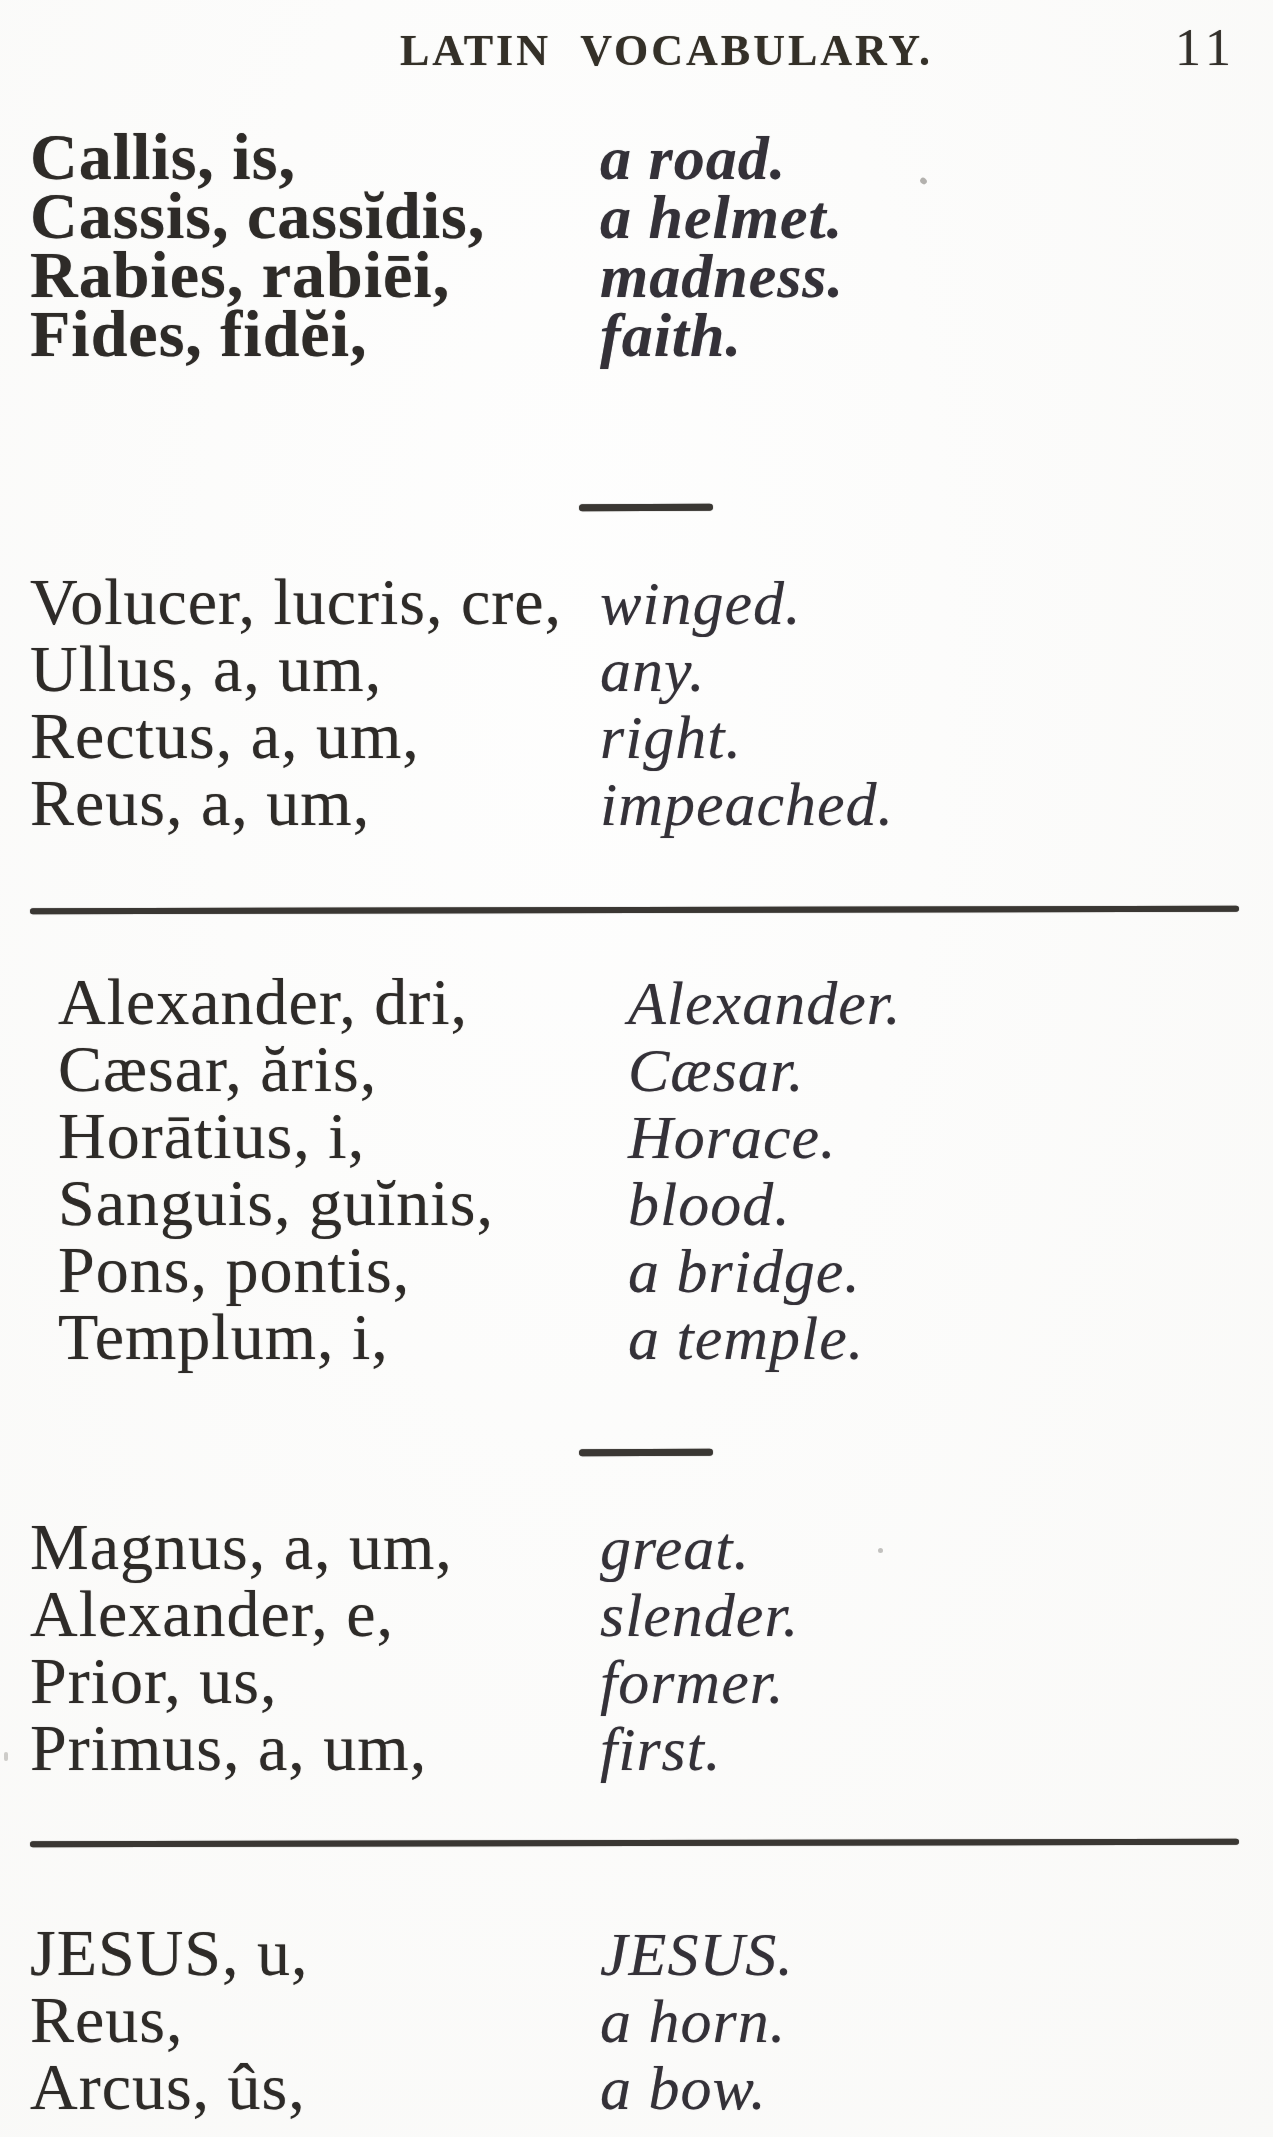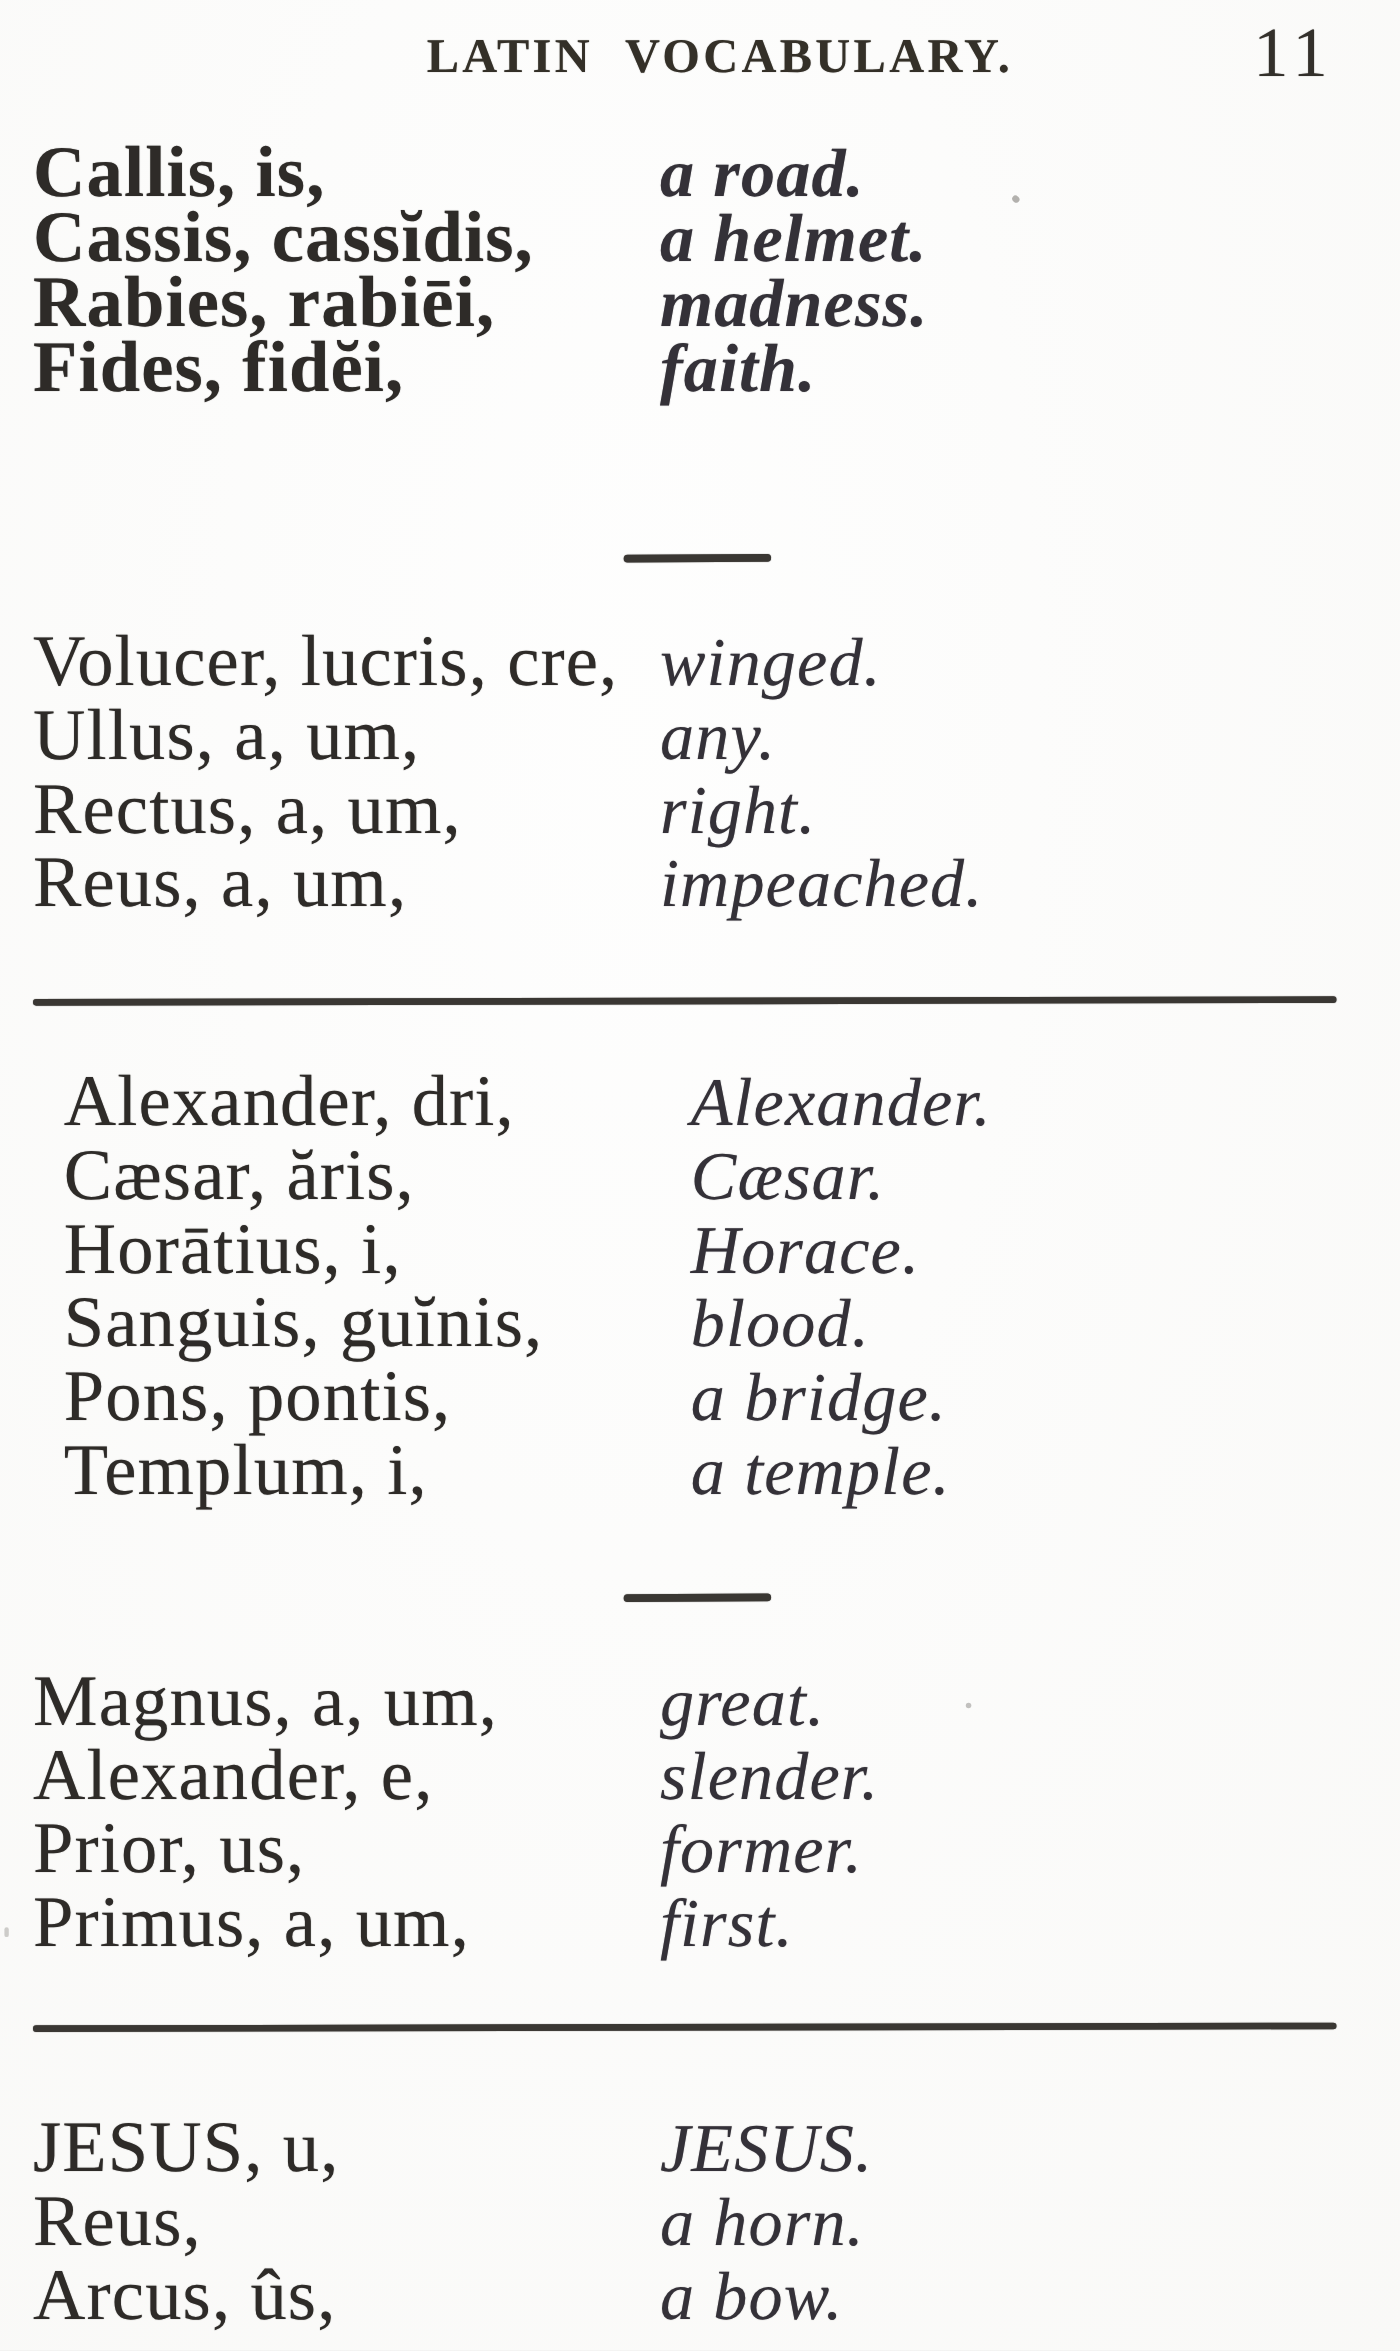--- a/index.html
+++ b/index.html
@@ -12,21 +12,21 @@
   .page {
     position: relative;
     width: 1273px;
     height: 2137px;
     margin: 0 auto;
     background: var(--paper);
     background-image: radial-gradient(ellipse at 45% 30%, rgba(255,255,255,0.6), rgba(240,239,235,0.25));
     color: var(--ink);
     font-family: "Liberation Serif", "DejaVu Serif", serif;
     overflow: hidden;
-    padding: 26px 58px 0 30px;
+    padding: 26px 34px 0 30px;
   }
   
   .page-header {
     position: relative;
     height: 52px;
   }
   .running-title {
     position: absolute;
     left: 50%;
     top: 0;
@@ -37,21 +37,21 @@
     word-spacing: 16px;
     white-space: nowrap;
     font-weight: bold;
     color: #343028;
     text-shadow: 0 0 1px rgba(52,48,40,0.5);
   }
   .page-number {
     position: absolute;
     right: 2px;
     top: -8px;
-    font-size: 64px;
+    font-size: 52px;
     line-height: 60px;
     letter-spacing: 6px;
     color: #33302b;
     text-shadow: 0 0 1px rgba(52,48,40,0.55);
   }
   
   main.vocab-main {
     display: flex;
     flex-direction: column;
     align-items: stretch;

